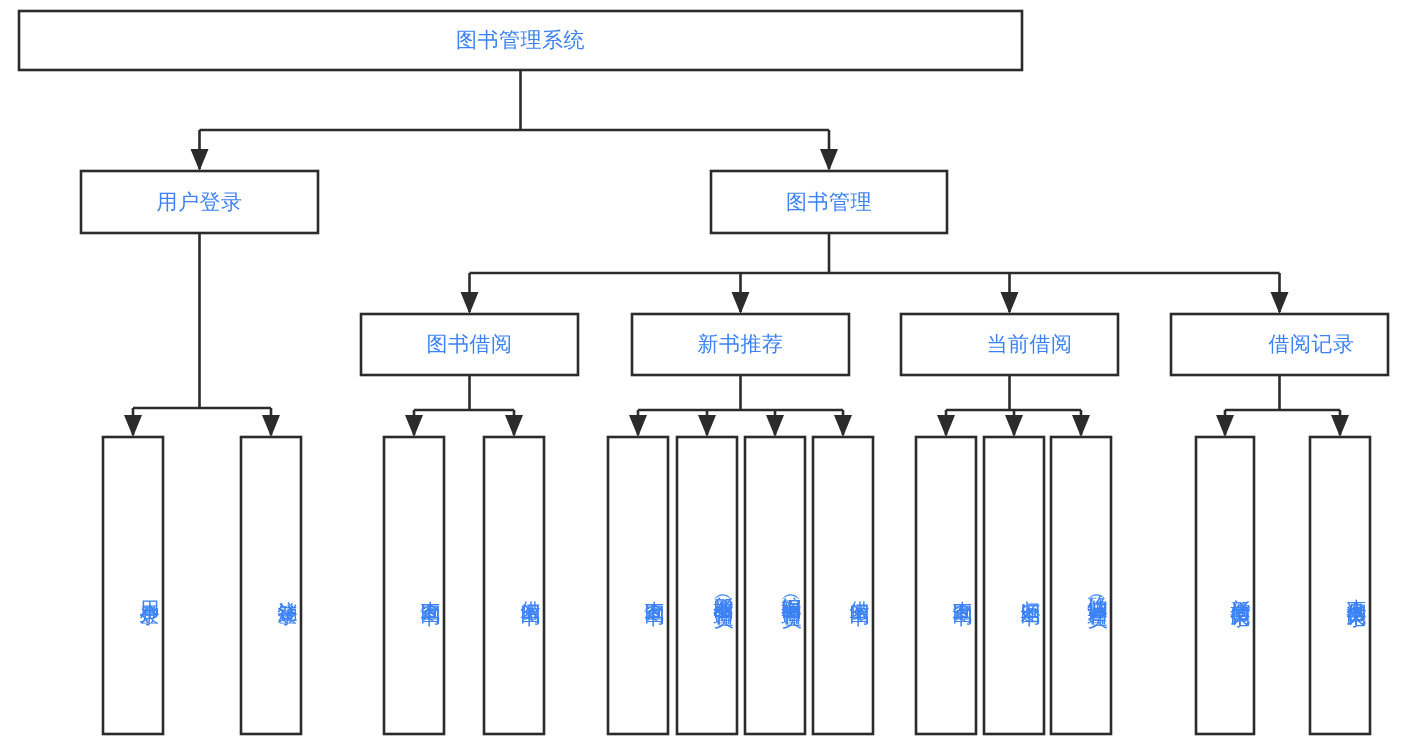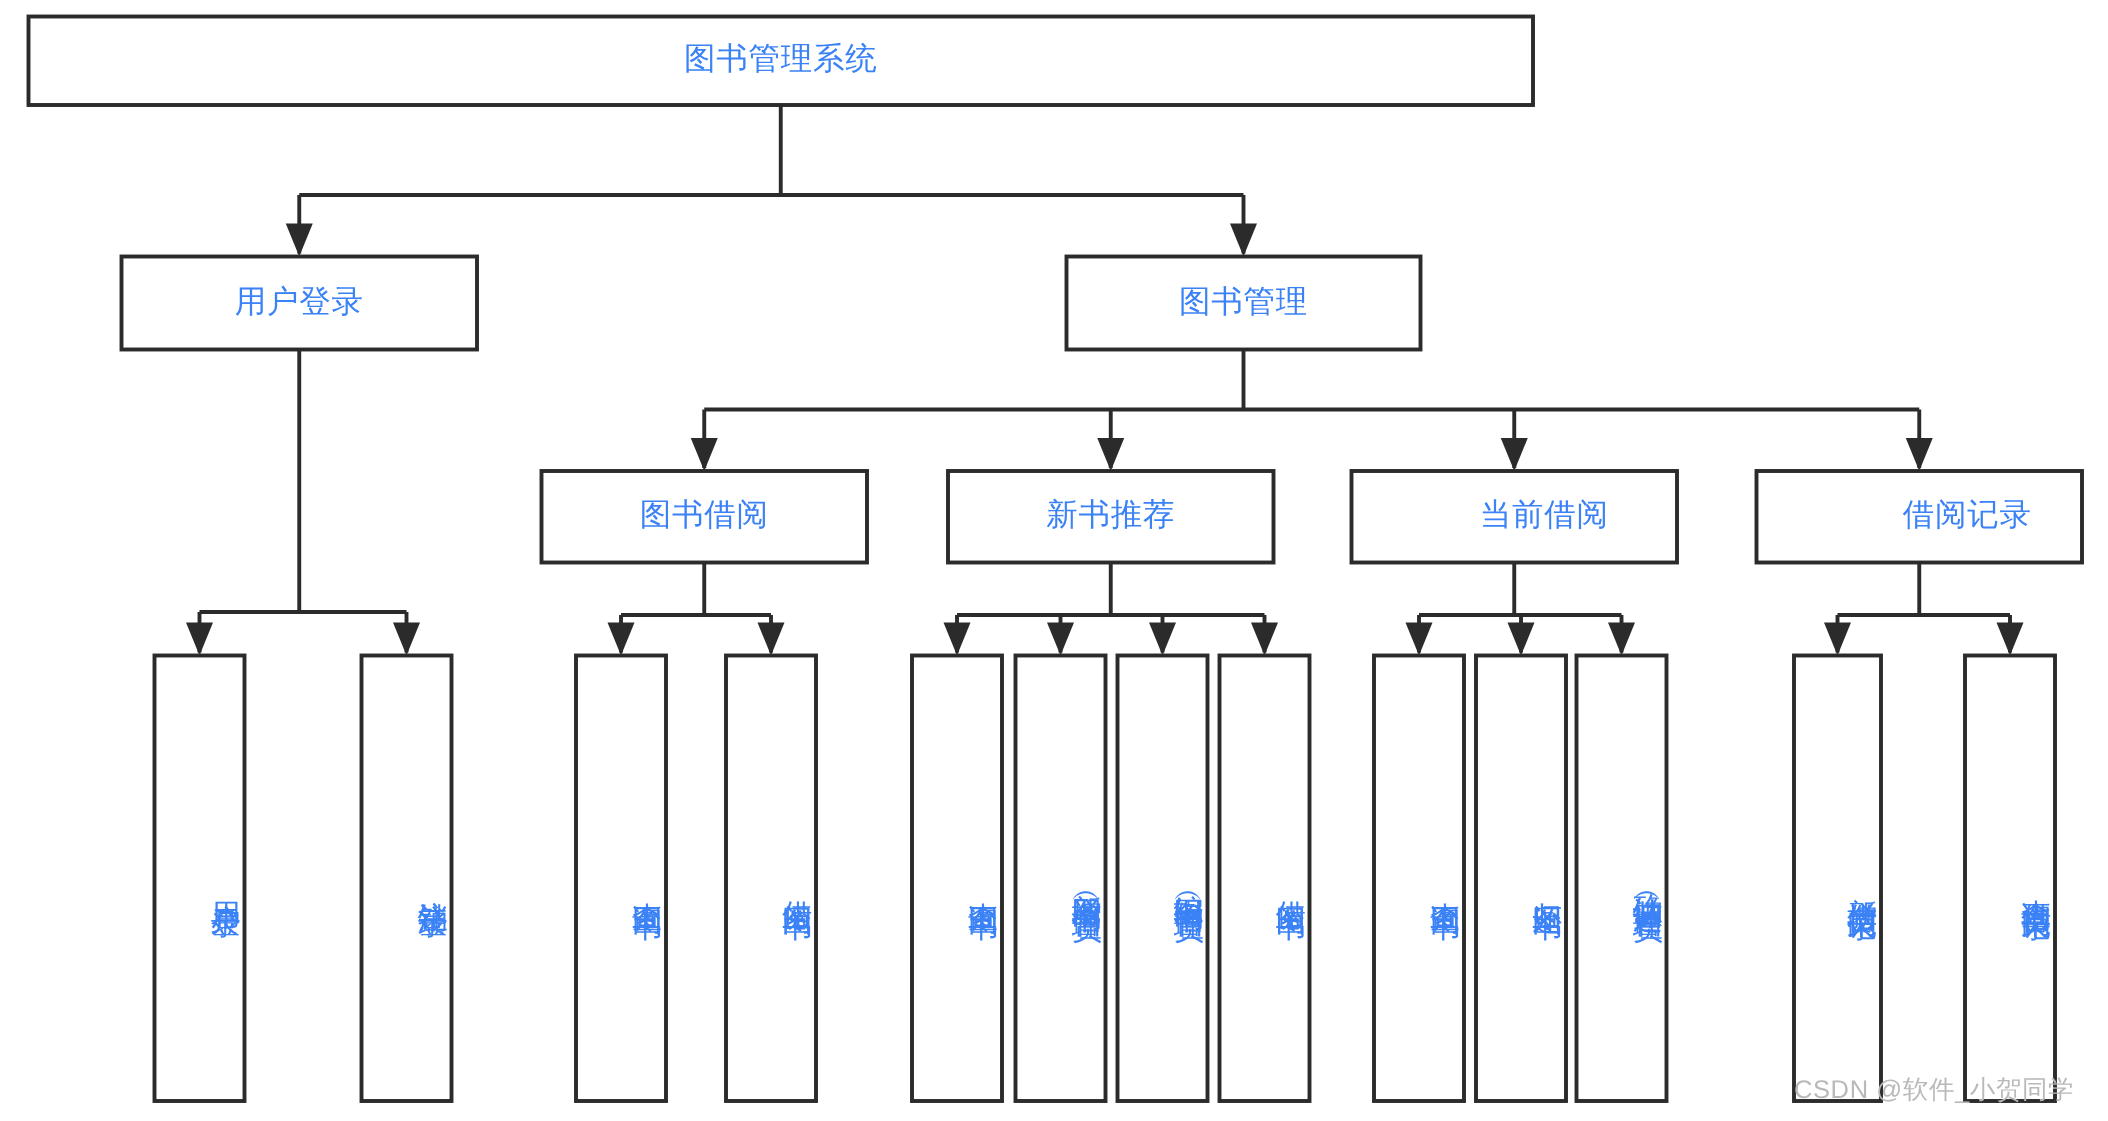--- a/index.html
+++ b/index.html
@@ -172,15 +172,14 @@
       <div class="node-label vertical" style="left: 677px; top: 437px; width: 60px; height: 297px;">新增图书（管理员）</div>
       <div class="node-label vertical" style="left: 745px; top: 437px; width: 60px; height: 297px;">编辑图书（管理员）</div>
       <div class="node-label vertical" style="left: 813px; top: 437px; width: 60px; height: 297px;">借阅图书</div>
       <div class="node-label vertical" style="left: 916px; top: 437px; width: 60px; height: 297px;">查询图书</div>
       <div class="node-label vertical" style="left: 984px; top: 437px; width: 60px; height: 297px;">归还图书</div>
       <div class="node-label vertical" style="left: 1051px; top: 437px; width: 60px; height: 297px;">确认归还（管理员）</div>
       <div class="node-label vertical" style="left: 1196px; top: 437px; width: 58px; height: 297px;">新增借阅记录</div>
       <div class="node-label vertical" style="left: 1310px; top: 437px; width: 60px; height: 297px;">查询借阅记录</div>
     </div>
 
-  <div class="watermark" style="left: 1196px; top: 715px;">CSDN @软件_小贺同学</div>
 
 </div>
 
 </body></html>

